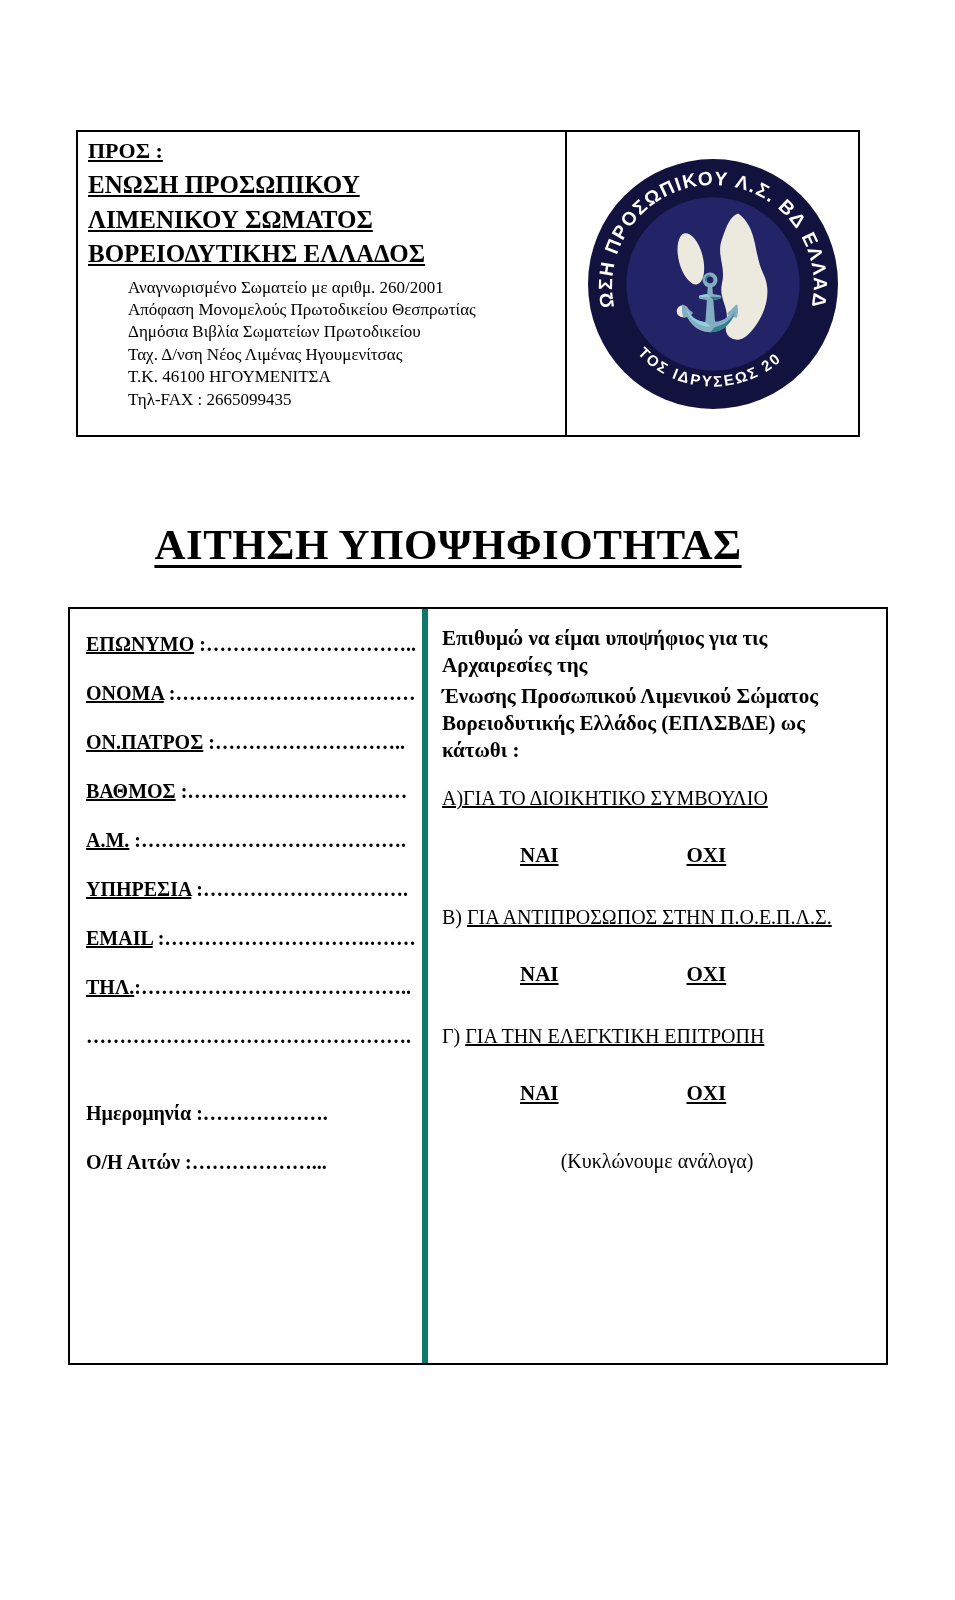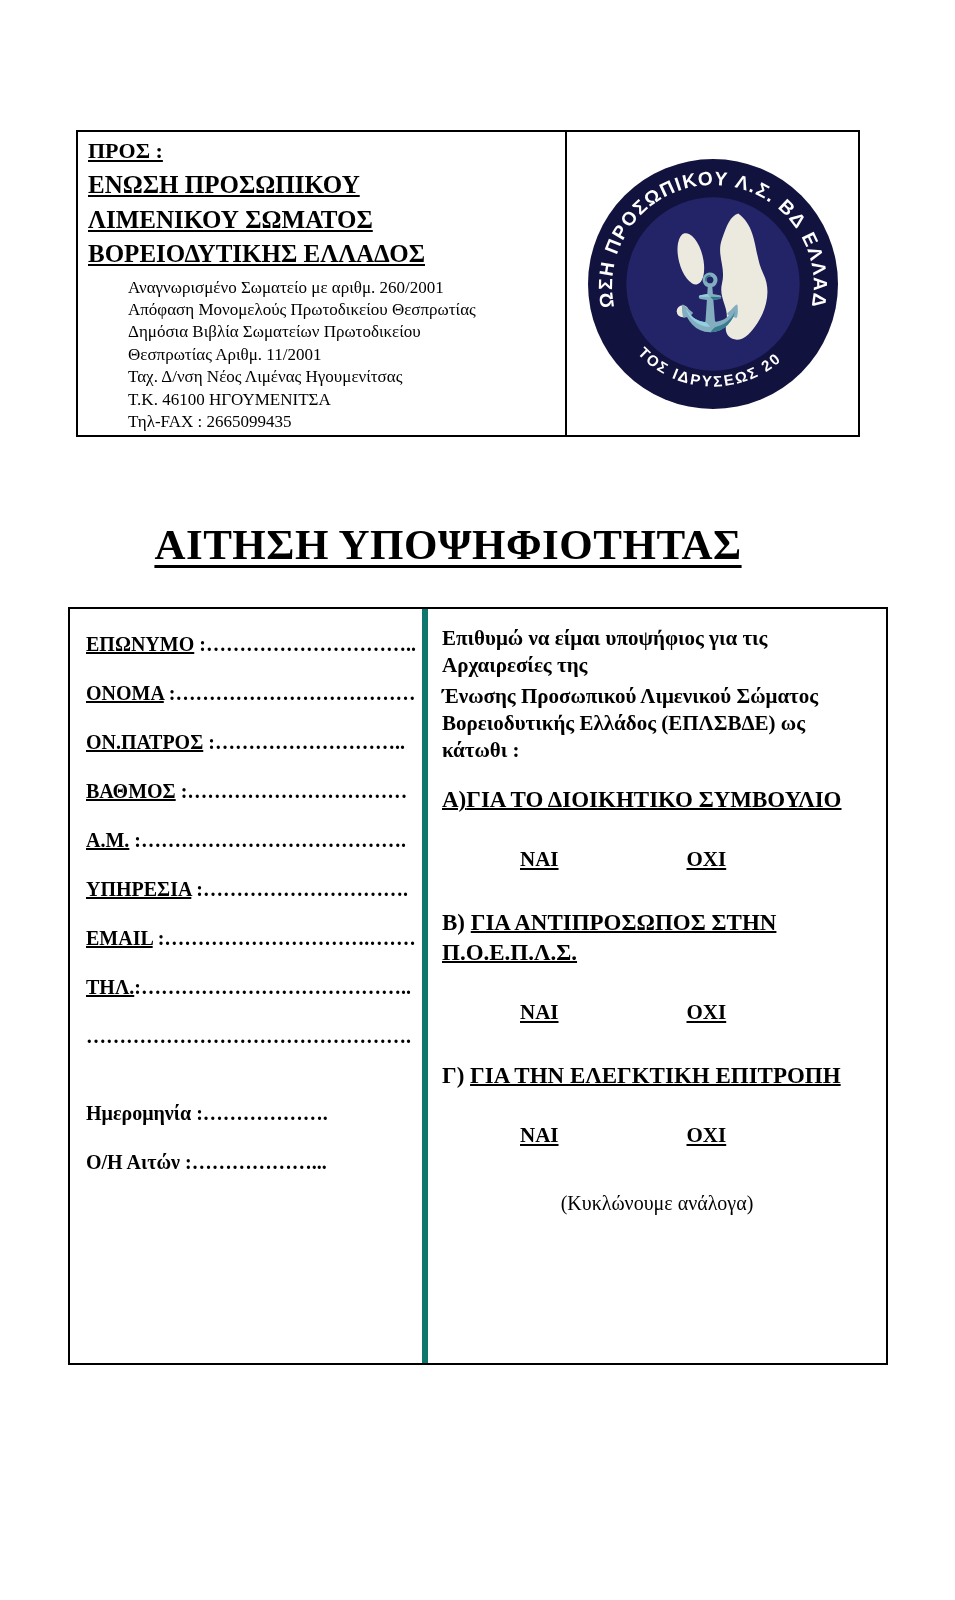--- a/index.html
+++ b/index.html
@@ -49,41 +49,40 @@
   .fld.sig2{margin-top:24px;}
   .fld.sig1 .lbl,.fld.sig2 .lbl{text-decoration:none;}
   .bluemark{
     display:inline-block;width:30px;height:2px;
     border-top:2px solid #2952c8;border-bottom:2px solid #2952c8;
     margin-right:-30px;vertical-align:-13px;
   }
 
   .intro{font-size:21px;font-weight:bold;line-height:1.28;margin:0 0 4px 0;}
   .sec{margin-top:22px;}
-  .sec-title{font-size:23px;font-weight:bold;line-height:1.3;}
+  .sec-title{font-size:20px;font-weight:normal;line-height:1.3;}
   .sec-title .u{text-decoration:underline;text-decoration-thickness:1.5px;}
   .yn{margin:32px 0 36px 0;padding-left:78px;font-size:21px;font-weight:bold;text-decoration:underline;}
   .yn .no{margin-left:128px;}
   .note{margin-top:44px;text-align:center;font-size:20px;}
 </style>
 </head>
 <body>
 
 <div class="page">
 
   <div class="header-box">
     <div class="header-left">
       <div class="to-line">ΠΡΟΣ :</div>
       <div class="org-line">ΕΝΩΣΗ ΠΡΟΣΩΠΙΚΟΥ</div>
       <div class="org-line">ΛΙΜΕΝΙΚΟΥ ΣΩΜΑΤΟΣ</div>
       <div class="org-line">ΒΟΡΕΙΟΔΥΤΙΚΗΣ ΕΛΛΑΔΟΣ</div>
       <div class="detail first">Αναγνωρισμένο Σωματείο με αριθμ. 260/2001</div>
       <div class="detail">Απόφαση Μονομελούς Πρωτοδικείου Θεσπρωτίας</div>
       <div class="detail">Δημόσια Βιβλία Σωματείων Πρωτοδικείου</div>
-      <div class="detail">Θεσπρωτίας Αριθμ. 11/2001</div>
       <div class="detail">Ταχ. Δ/νση Νέος Λιμένας Ηγουμενίτσας</div>
       <div class="detail">Τ.Κ. 46100 ΗΓΟΥΜΕΝΙΤΣΑ</div>
       <div class="detail">Τηλ-FAX : 2665099435</div>
     </div>
     <div class="header-right">
       <svg width="252" height="252" viewBox="0 0 250 250">
         <defs>
           <path id="arcTop" d="M 28,151 A 100,100 0 1 1 222,151" fill="none"></path>
           <path id="arcBottom" d="M 53,197 A 102,102 0 0 0 197,197" fill="none"></path>
         </defs>

